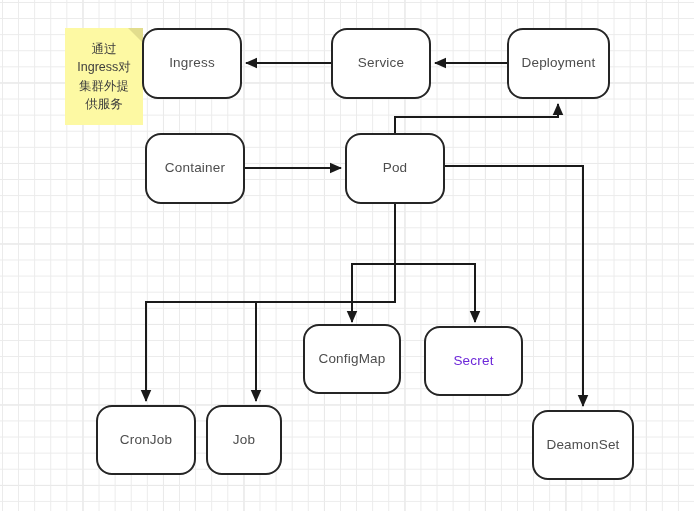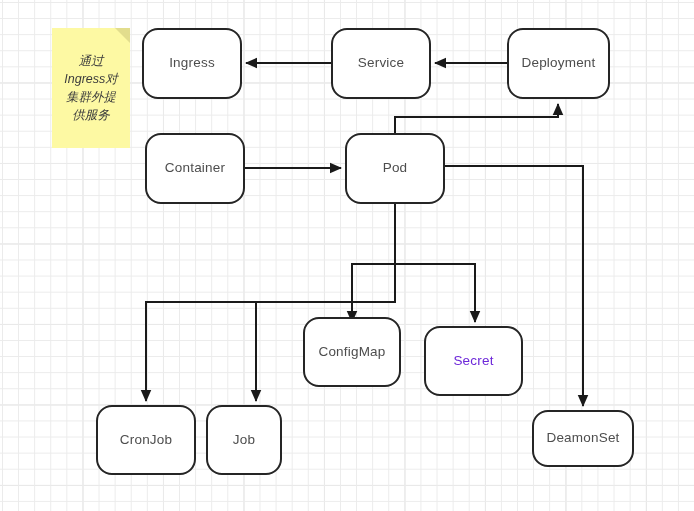--- a/index.html
+++ b/index.html
@@ -97,21 +97,21 @@
         <polyline points="245,168 341,168" fill="none" stroke="#1a1a1a" stroke-width="2" stroke-linecap="butt" stroke-linejoin="miter" marker-end="url(#arrow)"></polyline>
         <polyline points="395,133 395,117 558,117 558,104" fill="none" stroke="#1a1a1a" stroke-width="2" stroke-linecap="butt" stroke-linejoin="miter" marker-end="url(#arrow)"></polyline>
         <polyline points="395,204 395,264 352,264 352,322" fill="none" stroke="#1a1a1a" stroke-width="2" stroke-linecap="butt" stroke-linejoin="miter" marker-end="url(#arrow)"></polyline>
         <polyline points="395,204 395,264 475,264 475,322" fill="none" stroke="#1a1a1a" stroke-width="2" stroke-linecap="butt" stroke-linejoin="miter" marker-end="url(#arrow)"></polyline>
         <polyline points="395,204 395,302 146,302 146,401" fill="none" stroke="#1a1a1a" stroke-width="2" stroke-linecap="butt" stroke-linejoin="miter" marker-end="url(#arrow)"></polyline>
         <polyline points="395,204 395,302 256,302 256,401" fill="none" stroke="#1a1a1a" stroke-width="2" stroke-linecap="butt" stroke-linejoin="miter" marker-end="url(#arrow)"></polyline>
         <polyline points="445,166 583,166 583,406" fill="none" stroke="#1a1a1a" stroke-width="2" stroke-linecap="butt" stroke-linejoin="miter" marker-end="url(#arrow)"></polyline>
       </g>
   </svg>
 
-  <div class="sticky" id="sticky-note" style="left: 52px; top: 28px; width: 78px; height: 120px; background: rgb(253, 249, 163); font-style: italic;">
+  <div class="sticky" id="sticky-note" style="left: 65px; top: 28px; width: 78px; height: 97px; background: rgb(253, 249, 163);">
     <span class="fold" style="border-top-color: rgb(226, 221, 141);"></span>
     <span class="sticky-text">通过
 Ingress对
 集群外提
 供服务</span>
   </div>
 
   <div id="nodes-group">
       <div class="node" style="left: 142px; top: 28px; width: 100px; height: 71px; border-color: rgb(37, 37, 37); background: rgb(255, 255, 255); color: rgb(77, 77, 77);">
         <span>Ingress</span>
@@ -121,30 +121,30 @@
       </div>
       <div class="node" style="left: 507px; top: 28px; width: 103px; height: 71px; border-color: rgb(37, 37, 37); background: rgb(255, 255, 255); color: rgb(77, 77, 77);">
         <span>Deployment</span>
       </div>
       <div class="node" style="left: 145px; top: 133px; width: 100px; height: 71px; border-color: rgb(37, 37, 37); background: rgb(255, 255, 255); color: rgb(77, 77, 77);">
         <span>Container</span>
       </div>
       <div class="node" style="left: 345px; top: 133px; width: 100px; height: 71px; border-color: rgb(37, 37, 37); background: rgb(255, 255, 255); color: rgb(77, 77, 77);">
         <span>Pod</span>
       </div>
-      <div class="node" style="left: 303px; top: 317px; width: 98px; height: 70px; border-color: rgb(37, 37, 37); background: rgb(255, 255, 255); color: rgb(77, 77, 77);">
+      <div class="node" style="left: 303px; top: 324px; width: 98px; height: 70px; border-color: rgb(37, 37, 37); background: rgb(255, 255, 255); color: rgb(77, 77, 77);">
         <span>ConfigMap</span>
       </div>
       <div class="node" style="left: 424px; top: 326px; width: 99px; height: 70px; border-color: rgb(37, 37, 37); background: rgb(255, 255, 255); color: #6d28d9;">
         <span>Secret</span>
       </div>
       <div class="node" style="left: 96px; top: 405px; width: 100px; height: 70px; border-color: rgb(37, 37, 37); background: rgb(255, 255, 255); color: rgb(77, 77, 77);">
         <span>CronJob</span>
       </div>
       <div class="node" style="left: 206px; top: 405px; width: 76px; height: 70px; border-color: rgb(37, 37, 37); background: rgb(255, 255, 255); color: rgb(77, 77, 77);">
         <span>Job</span>
       </div>
-      <div class="node" style="left: 532px; top: 410px; width: 102px; height: 57px; border-color: rgb(37, 37, 37); background: rgb(255, 255, 255); color: rgb(77, 77, 77);">
+      <div class="node" style="left: 532px; top: 410px; width: 102px; height: 70px; border-color: rgb(37, 37, 37); background: rgb(255, 255, 255); color: rgb(77, 77, 77);">
         <span>DeamonSet</span>
       </div>
     </div>
 
 </div>
 
 </body></html>

